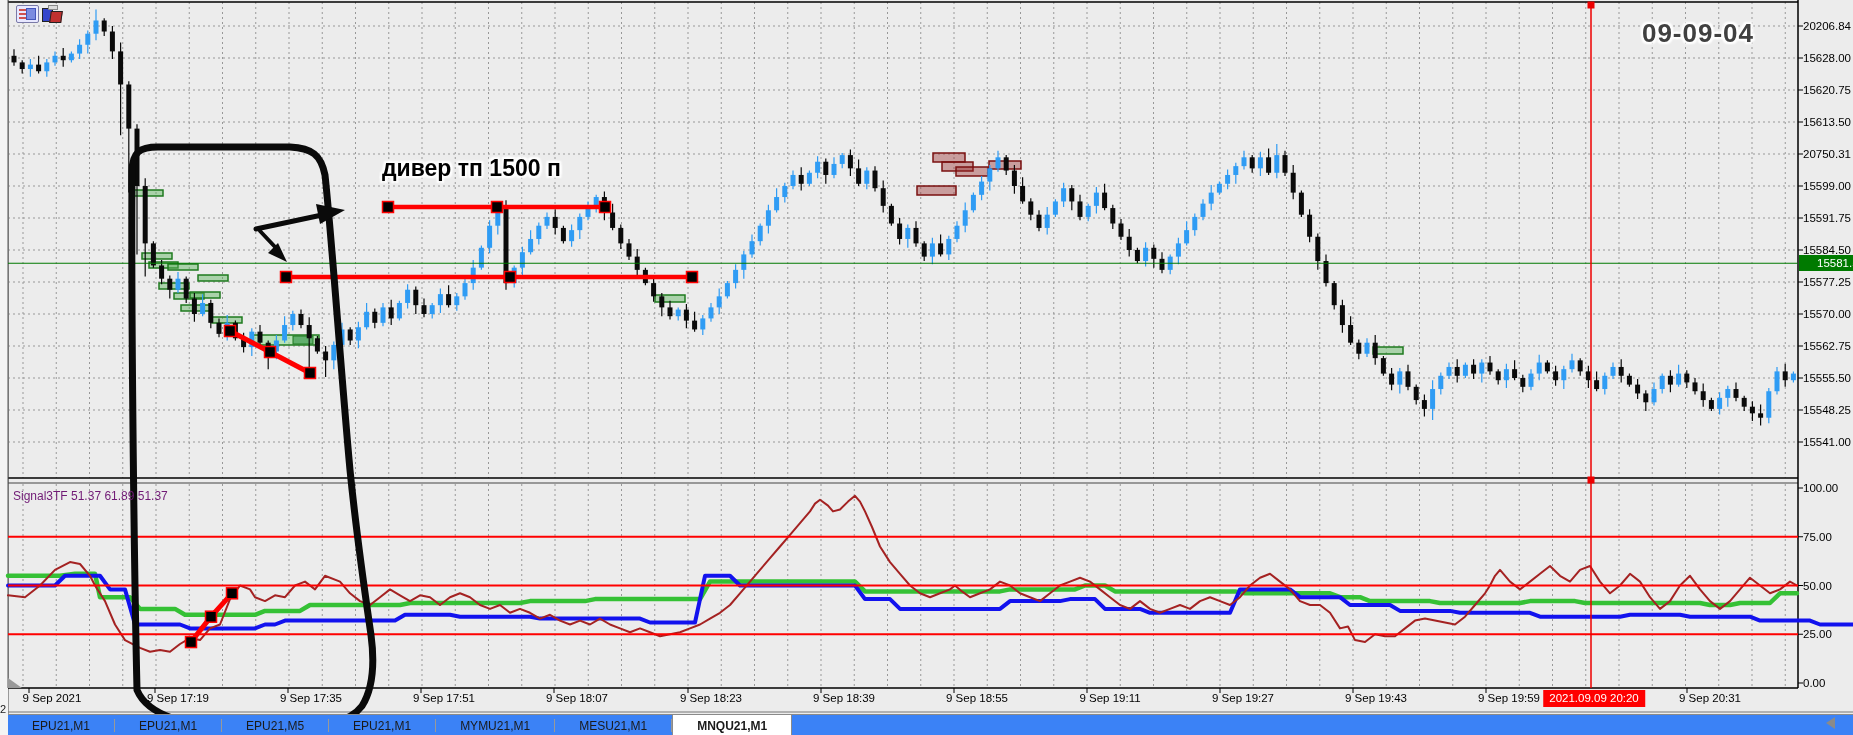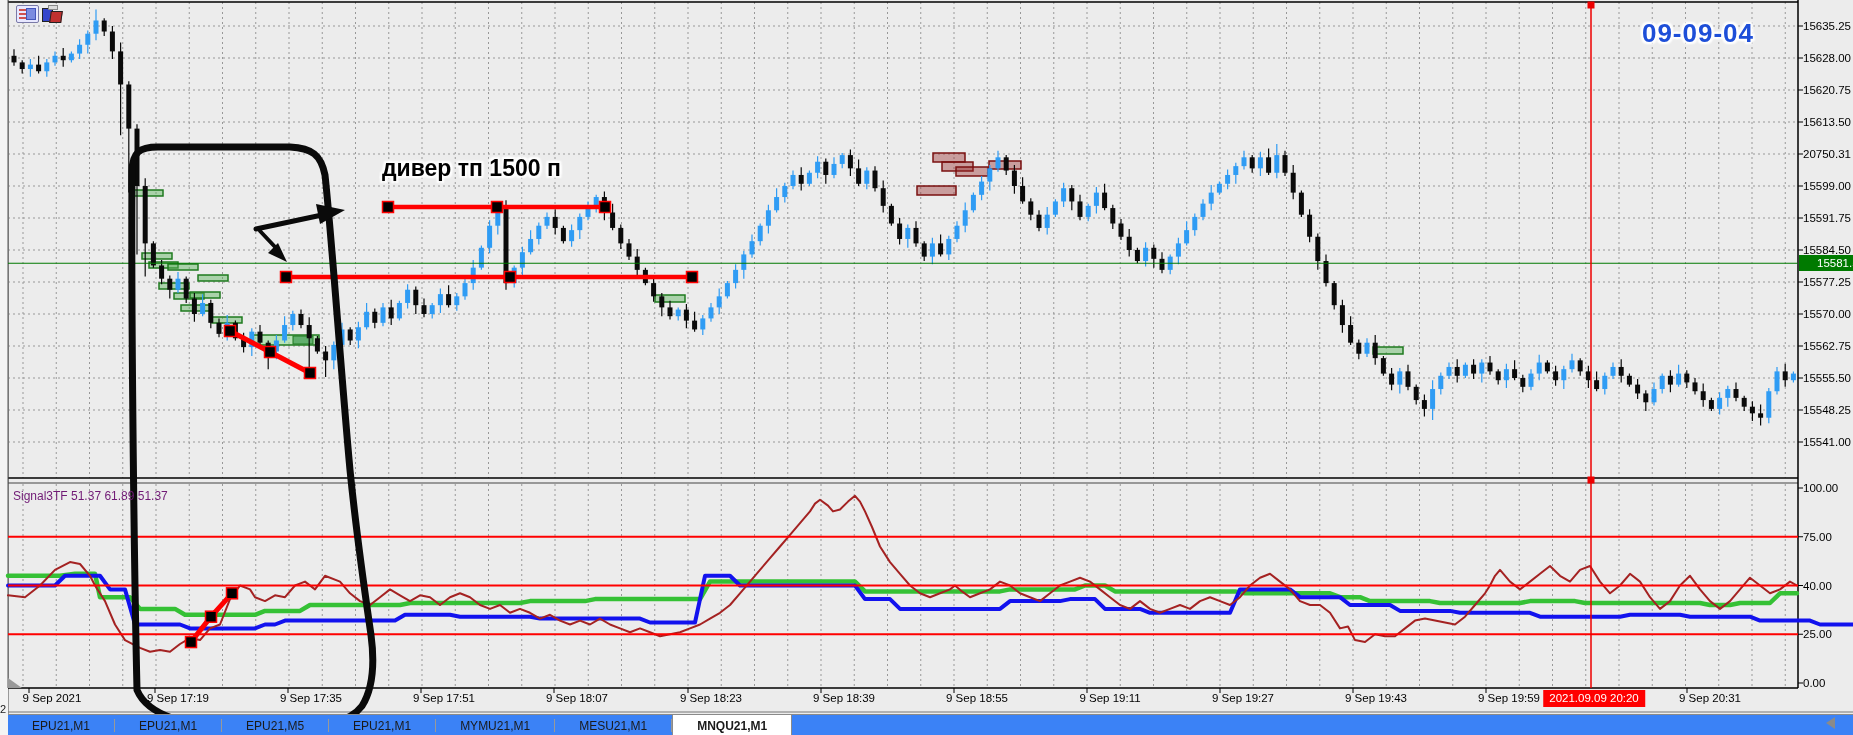--- a/index.html
+++ b/index.html
@@ -6,21 +6,21 @@
   #root{position:relative;width:1853px;height:735px;background:#ececec;overflow:hidden;
         font-family:"Liberation Sans",sans-serif;}
   .abs{position:absolute;}
   .axis-label{position:absolute;color:#000;font-size:11.5px;transform:translateY(-50%);left:1803px;}
   .ind-label{position:absolute;color:#000;font-size:11.5px;transform:translateY(-50%);left:1803px;}
   .time-label{position:absolute;color:#000;font-size:11.5px;top:692px;transform:translateX(-50%);white-space:nowrap;}
   #price-badge{position:absolute;left:1799px;width:54px;height:16px;color:#fff;font-size:11.5px;
     text-align:left;padding-left:18px;line-height:16px;transform:translateY(-50%);box-sizing:border-box;}
   #time-badge{position:absolute;top:690px;height:17px;color:#fff;font-size:11.5px;line-height:17px;
     text-align:center;transform:translateX(-50%);padding:0 6px;white-space:nowrap;}
-  #date-label{position:absolute;left:1633px;top:18px;width:130px;text-align:center;font-size:26px;font-weight:bold;color:#1d4ed8;
+  #date-label{position:absolute;left:1633px;top:18px;width:130px;text-align:center;font-size:26px;font-weight:bold;color:#404040;
     text-shadow:-2px -2px 2px #fff,2px -2px 2px #fff,-2px 2px 2px #fff,2px 2px 2px #fff,0 0 4px #fff;letter-spacing:1px;}
   #annotation{position:absolute;left:382px;top:155px;font-size:23px;font-weight:bold;color:#000;white-space:nowrap;
     text-shadow:-2px -2px 2px #fff,2px -2px 2px #fff,-2px 2px 2px #fff,2px 2px 2px #fff,0 0 4px #fff;}
   #indicator-label{position:absolute;left:13px;top:489px;font-size:12px;color:#701a75;white-space:nowrap;}
   #tabbar{position:absolute;left:8px;right:0;top:714px;height:21px;background:#3b82f6;border-top:1px solid #8a8a8a;
     display:flex;align-items:stretch;}
   .tab{display:flex;align-items:center;justify-content:center;font-size:12px;color:#1a1a1a;
     padding:0 24px;position:relative;cursor:default;white-space:nowrap;}
   .tab-sep{width:1px;height:13px;background:#999;align-self:center;}
   .tab.active{background:#fff;border:1px solid #8a8a8a;border-bottom:none;margin-top:-1px;font-weight:bold;}
@@ -719,40 +719,40 @@
     <span class="bar1"></span>
       <span class="bar2"></span>
       <span class="cap"></span>
   </div>
 
   <div id="date-label">09-09-04</div>
   <div id="annotation">дивер тп 1500 п</div>
   <div id="indicator-label">Signal3TF 51.37 61.89 51.37</div>
 
   <div id="price-labels">
-      <div class="axis-label" style="top: 26px;">15635.25</div>
+      <div class="axis-label" style="top: 26px;">20206.84</div>
       <div class="axis-label" style="top: 58px;">15628.00</div>
       <div class="axis-label" style="top: 90px;">15620.75</div>
       <div class="axis-label" style="top: 122px;">15613.50</div>
       <div class="axis-label" style="top: 154px;">20750.31</div>
       <div class="axis-label" style="top: 186px;">15599.00</div>
       <div class="axis-label" style="top: 218px;">15591.75</div>
       <div class="axis-label" style="top: 250px;">15584.50</div>
       <div class="axis-label" style="top: 282px;">15577.25</div>
       <div class="axis-label" style="top: 314px;">15570.00</div>
       <div class="axis-label" style="top: 346px; text-align: center;">15562.75</div>
       <div class="axis-label" style="top: 378px;">15555.50</div>
       <div class="axis-label" style="top: 410px;">15548.25</div>
       <div class="axis-label" style="top: 442px;">15541.00</div>
     </div>
   <div id="price-badge" style="top: 263.242px; background: rgb(0, 122, 0);">15581.50</div>
   <div id="ind-labels">
       <div class="ind-label" style="top: 488px;">100.00</div>
       <div class="ind-label" style="top: 536.75px;">75.00</div>
-      <div class="ind-label" style="top: 585.5px;">40.00</div>
+      <div class="ind-label" style="top: 585.5px;">50.00</div>
       <div class="ind-label" style="top: 634.25px;">25.00</div>
       <div class="ind-label" style="top: 683px;">0.00</div>
     </div>
   <div id="time-labels">
       <div class="time-label" style="left: 52px;">9 Sep 2021</div>
       <div class="time-label" style="left: 178px;">9 Sep 17:19</div>
       <div class="time-label" style="left: 311px;">9 Sep 17:35</div>
       <div class="time-label" style="left: 444px;">9 Sep 17:51</div>
       <div class="time-label" style="left: 577px;">9 Sep 18:07</div>
       <div class="time-label" style="left: 711px;">9 Sep 18:23</div>

